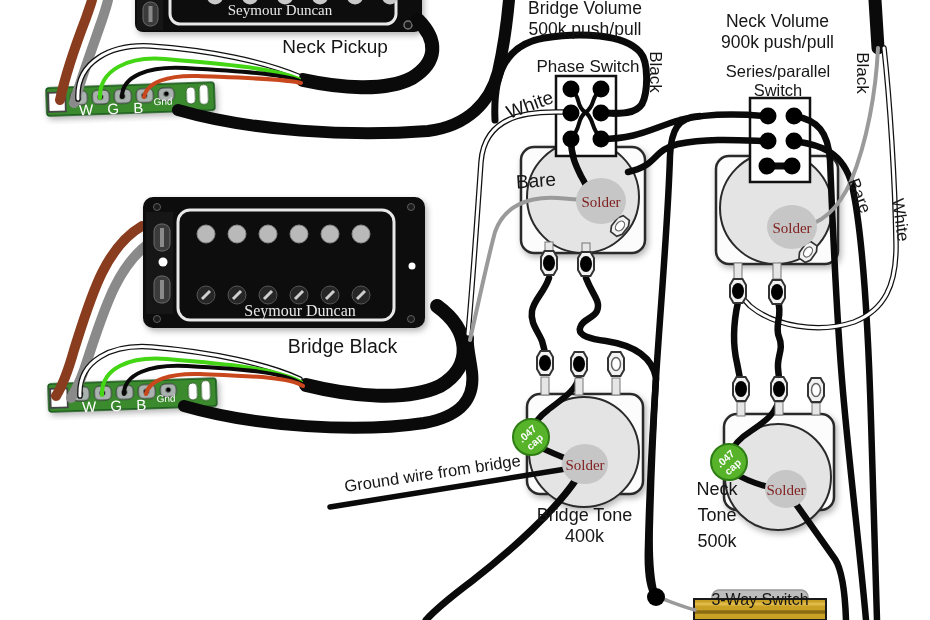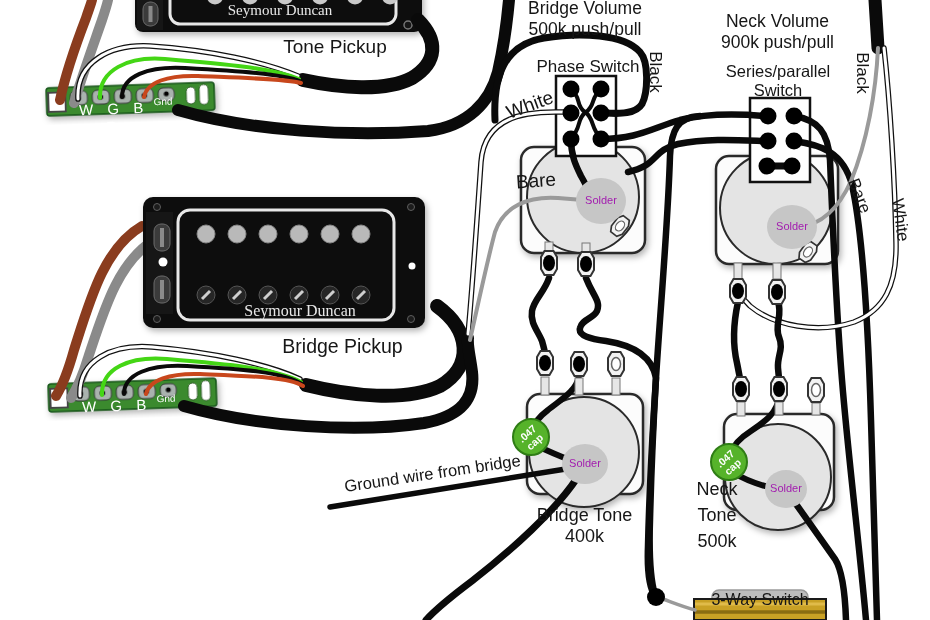--- a/index.html
+++ b/index.html
@@ -2,21 +2,21 @@
 <html><head>
 <meta charset="utf-8">
 <style>
   html,body{margin:0;padding:0;background:#fff;}
   .stage{position:relative;width:930px;height:620px;background:#ffffff;overflow:hidden;
          font-family:"Liberation Sans",sans-serif;padding-left:7px;}
   .stage svg{position:absolute;left:0;top:0;}
   .lbl{position:absolute;color:#161616;text-align:center;white-space:pre-line;line-height:1.18;}
   .serif{font-family:"Liberation Serif",serif;color:#e8e8e8;}
   .white-txt{color:#ffffff;}
-  .solder-txt{color:#a21caf;font-size:11px;}
+  .solder-txt{color:#7f1d1d;font-size:15px;font-family:Liberation Serif, serif;}
   .cap-txt{color:#ffffff;font-size:10.5px;line-height:1.02;font-weight:bold;}
   .left-align{text-align:center;}
   .wire{fill:none;stroke:#0a0a0a;stroke-linecap:round;}
   .wire-thin{fill:none;stroke-linecap:round;}
   .w-out{fill:none;stroke:#111;stroke-width:5.5;stroke-linecap:round;}
   .w-in{fill:none;stroke:#fff;stroke-width:3;stroke-linecap:round;}
   .pot-case{fill:#fcfcfc;stroke:#2b2b2b;stroke-width:2.5;}
   .pot-circle{fill:#e4e4e4;stroke:#2b2b2b;stroke-width:2;}
   .sw-box{fill:#ffffff;stroke:#111;stroke-width:2.5;}
   .sw-dot{fill:#000;}
@@ -314,23 +314,23 @@
     <rect x="712" y="590" width="96" height="24" rx="7" fill="#bdbdbd" stroke="#9a9a9a" stroke-width="1.5"></rect>
     <rect x="694" y="599" width="132" height="21" fill="#c9a125" stroke="#1a1a1a" stroke-width="2"></rect>
     <path d="M695,604 H825" stroke="#e0bb4a" stroke-width="3"></path>
     <path d="M695,612 H825" stroke="#8a6d12" stroke-width="3.5"></path>
   </g>
   <path class="wire-thin" d="M663,599 C674,603 684,607 695,610" stroke="#9a9a9a" stroke-width="3.5"></path>
   <circle cx="656" cy="597" r="9" fill="#000"></circle>
 </svg>
 
 <div class="lbl serif" style="left:200px;top:2px;width:160px;font-size:15px;">Seymour Duncan</div>
-<div class="lbl" style="left:265px;top:36px;width:140px;font-size:19px;">Tone Pickup</div>
+<div class="lbl" style="left:265px;top:36px;width:140px;font-size:19px;">Neck Pickup</div>
 <div class="lbl serif" style="left:215px;top:302px;width:170px;font-size:16px;">Seymour Duncan</div>
-<div class="lbl" style="left:270px;top:335px;width:145px;font-size:19.5px;">Bridge Pickup</div>
+<div class="lbl" style="left:270px;top:335px;width:145px;font-size:19.5px;">Bridge Black</div>
 
 <div class="lbl" style="left:500px;top:-2px;width:170px;font-size:17.5px;">Bridge Volume
 500k push/pull</div>
 <div class="lbl" style="left:695px;top:11px;width:165px;font-size:17.5px;">Neck Volume
 900k push/pull</div>
 <div class="lbl" style="left:713px;top:62px;width:130px;font-size:16.5px;">Series/parallel
 Switch</div>
 <div class="lbl" style="left:523px;top:57px;width:130px;font-size:17px;">Phase Switch</div>
 
 <div class="lbl" style="left:495px;top:94px;width:70px;font-size:19px;transform:rotate(-20deg);">White</div>

